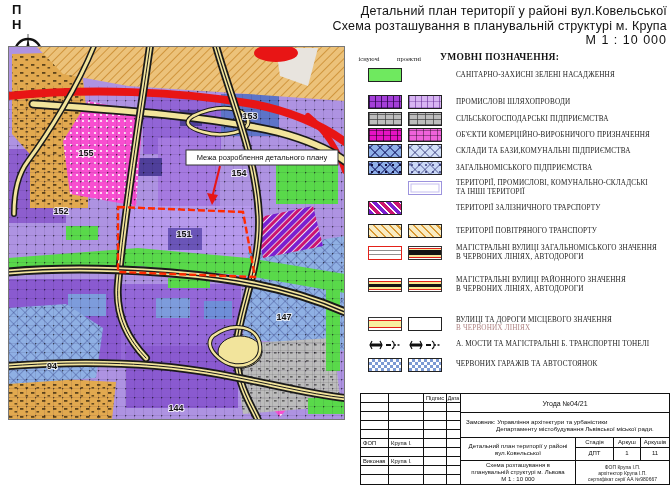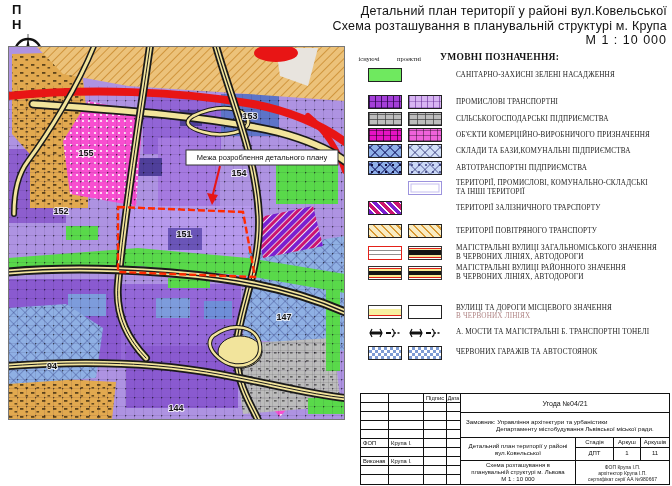--- a/index.html
+++ b/index.html
@@ -313,21 +313,21 @@
       <div class="ltext"><span>САНІТАРНО-ЗАХИСНІ ЗЕЛЕНІ НАСАДЖЕННЯ</span></div>
     </div>
 
     <div class="lrow" style="margin-bottom:3px">
       <span class="swc">
           <span class="sw s-ind-e"></span>
         </span>
       <span class="swc c2">
           <span class="sw s-ind-p"></span>
         </span>
-      <div class="ltext"><span>ПРОМИСЛОВІ ТРАНСПОРТНІ</span></div>
+      <div class="ltext"><span>ПРОМИСЛОВІ ШЛЯХОПРОВОДИ</span></div>
     </div>
 
     <div class="lrow" style="margin-bottom:2px">
       <span class="swc">
           <span class="sw s-agr"></span>
         </span>
       <span class="swc c2">
           <span class="sw s-agr"></span>
         </span>
       <div class="ltext"><span>СІЛЬСЬКОГОСПОДАРСЬКІ ПІДПРИЄМСТВА</span></div>
@@ -353,21 +353,21 @@
       <div class="ltext"><span>СКЛАДИ ТА БАЗИ,КОМУНАЛЬНІ ПІДПРИЄМСТВА</span></div>
     </div>
 
     <div class="lrow" style="margin-bottom:4px">
       <span class="swc">
           <span class="sw s-auto-e"></span>
         </span>
       <span class="swc c2">
           <span class="sw s-auto-p"></span>
         </span>
-      <div class="ltext"><span>АВТОТРАНСПОРТНІ ПІДПРИЄМСТВА</span></div>
+      <div class="ltext"><span>ЗАГАЛЬНОМІСЬКОГО ПІДПРИЄМСТВА</span></div>
     </div>
 
     <div class="lrow" style="margin-bottom:5px">
       <span class="swc">
           <span class="sw none"></span>
         </span>
       <span class="swc c2">
           <span class="sw s-res"></span>
         </span>
       <div class="ltext">
@@ -389,21 +389,21 @@
     <div class="lrow" style="margin-bottom:6px">
       <span class="swc">
           <span class="sw s-air"></span>
         </span>
       <span class="swc c2">
           <span class="sw s-air"></span>
         </span>
       <div class="ltext"><span>ТЕРИТОРІЇ ПОВІТРЯНОГО ТРАНСПОРТУ</span></div>
     </div>
 
-    <div class="lrow" style="margin-bottom:3px">
+    <div class="lrow" style="margin-bottom:15px">
       <span class="swc">
           <span class="sw s-magc-e"></span>
         </span>
       <span class="swc c2">
           <span class="sw s-magc-p"></span>
         </span>
       <div class="ltext">
         <span>МАГІСТРАЛЬНІ ВУЛИЦІ ЗАГАЛЬНОМІСЬКОГО ЗНАЧЕННЯ</span>
         <span class="l2">В ЧЕРВОНИХ ЛІНІЯХ,  АВТОДОРОГИ</span>
       </div>

